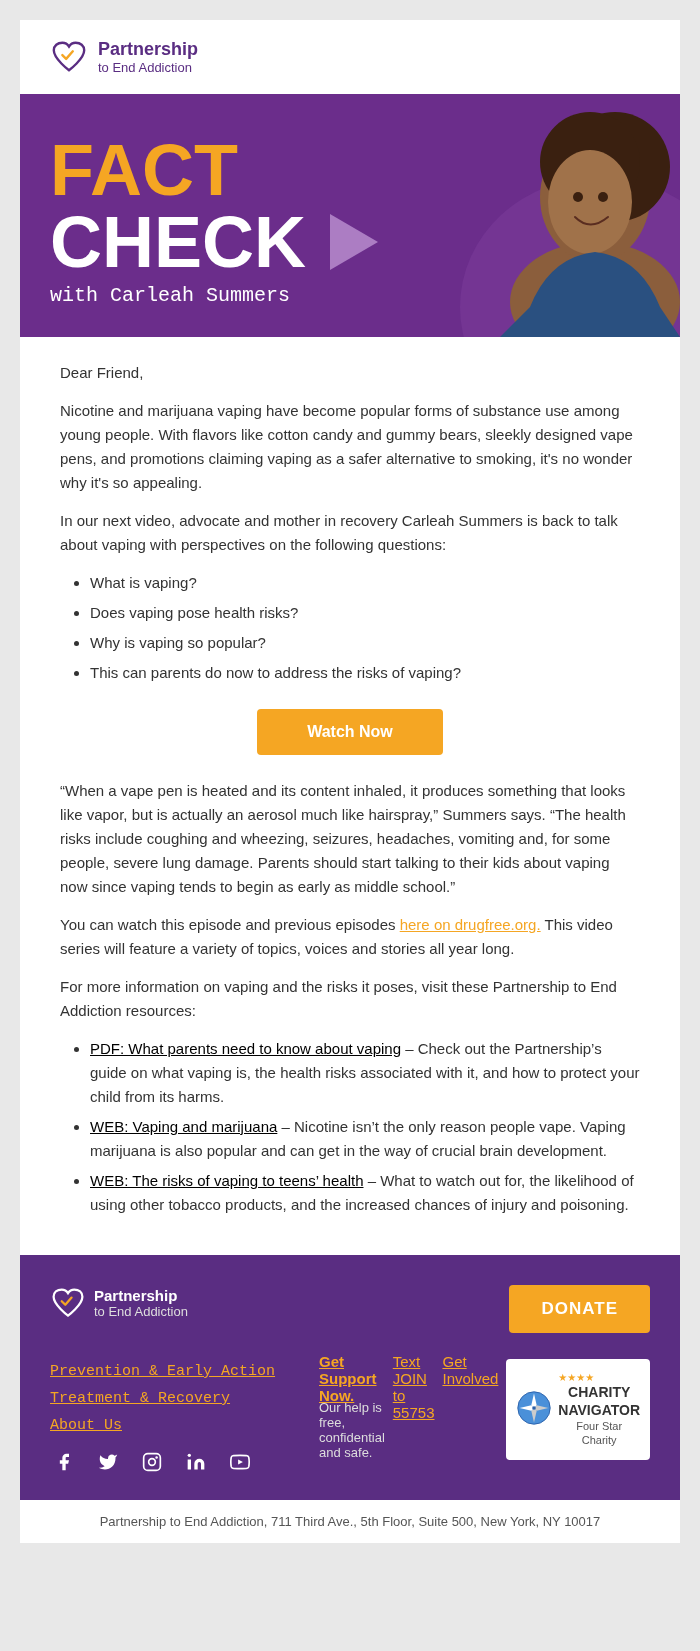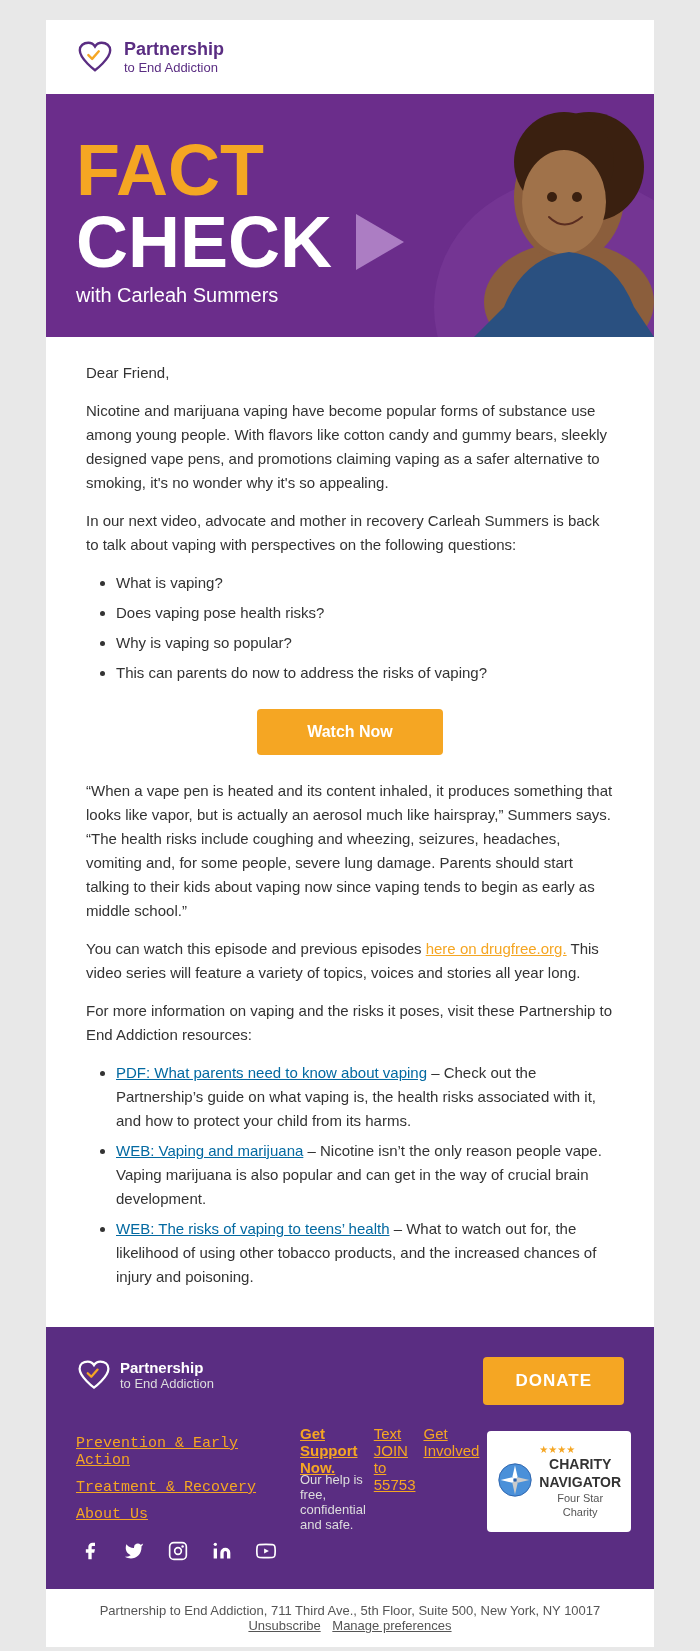--- a/index.html
+++ b/index.html
@@ -6,21 +6,21 @@
     body {
       background-color: #e8e8e8;
       font-family: Arial, sans-serif;
       font-size: 15px;
       color: #333;
       display: flex;
       justify-content: center;
       padding: 20px 0;
     }
     .email-wrapper {
-      width: 608px;
+      width: 660px;
       background: #fff;
     }
     
     .header {
       background: #fff;
       padding: 18px 30px;
       display: flex;
       align-items: center;
     }
     .logo-icon {
@@ -80,20 +80,21 @@
       border-top: 28px solid transparent;
       border-bottom: 28px solid transparent;
       border-left: 48px solid rgba(200,160,220,0.7);
       display: inline-block;
       margin-left: 10px;
     }
     .hero-with {
       font-size: 20px;
       color: #fff;
       margin-top: 6px;
+      font-family: Liberation Mono, monospace;
     }
     
     .main-content {
       padding: 24px 40px;
       background: #fff;
     }
     .main-content p {
       margin-bottom: 14px;
       line-height: 1.6;
       color: #333;
@@ -122,21 +123,21 @@
       border-radius: 4px;
       cursor: pointer;
       text-decoration: none;
       display: inline-block;
     }
     .link-orange {
       color: #f5a623;
       text-decoration: underline;
     }
     .link-purple {
-      color: #0369a1;
+      color: #000000;
       text-decoration: underline;
     }
     
     .resource-list {
       margin: 0 0 14px 30px;
     }
     .resource-list li {
       margin-bottom: 14px;
       line-height: 1.6;
       color: #333;
@@ -424,19 +425,15 @@
             <div class="charity-badge-text" style="font-weight:bold; font-size:14px; color:#333;">CHARITY<br>NAVIGATOR</div>
             <div class="charity-badge-text" style="color:#555;">Four Star Charity</div>
           </div>
         </div>
       </div>
     </div>
   </div>
 
   <div class="bottom-footer">
     <div>Partnership to End Addiction, 711 Third Ave., 5th Floor, Suite 500, New York, NY 10017</div>
-    <div>
-      <a href="#">Unsubscribe</a>
-      <a href="#">Manage preferences</a>
-    </div>
   </div>
 
 </div>
 
 </body></html>

